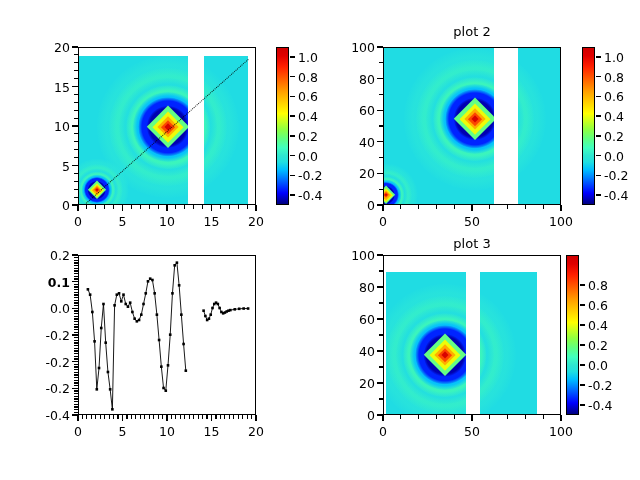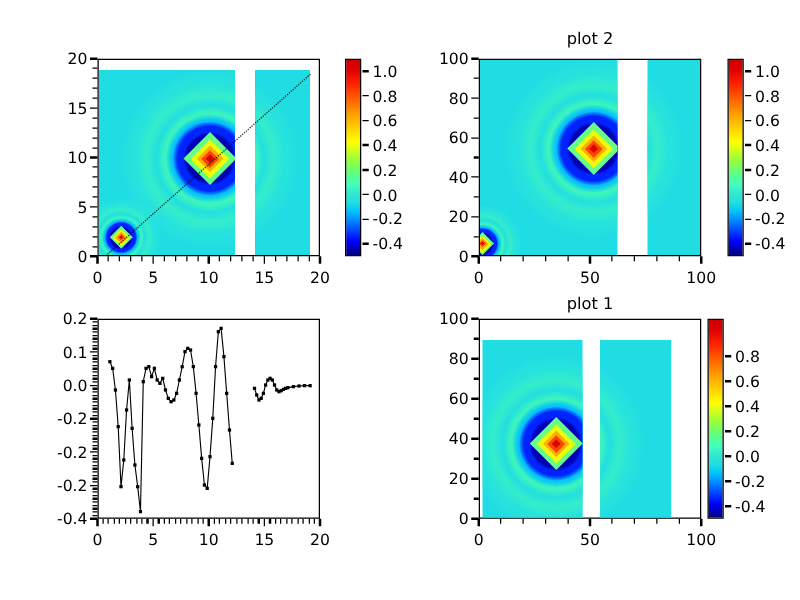--- a/index.html
+++ b/index.html
@@ -329,21 +329,21 @@
           <rect x="150.00" y="52.83" width="2.6" height="2.6" fill="#000000"></rect>
           <rect x="154.45" y="52.03" width="2.6" height="2.6" fill="#000000"></rect>
           <rect x="158.90" y="51.50" width="2.6" height="2.6" fill="#000000"></rect>
           <rect x="163.35" y="51.23" width="2.6" height="2.6" fill="#000000"></rect>
           <rect x="167.80" y="51.23" width="2.6" height="2.6" fill="#000000"></rect>
         </svg>
       </div>
       <div class="tk tick-y-major" style="left: 72px; top: 254.3px;"></div>
       <div class="ylab" style="left: 26px; top: 255px; width: 44px;">0.2</div>
       <div class="tk tick-y-major" style="left: 72px; top: 280.967px;"></div>
-      <div class="ylab" style="left: 26px; top: 281.667px; width: 44px;">0.1</div>
+      <div class="ylab" style="left: 26px; top: 281.667px; width: 44px; font-weight: bold;">0.1</div>
       <div class="tk tick-y-major" style="left: 72px; top: 307.633px;"></div>
       <div class="ylab" style="left: 26px; top: 308.333px; width: 44px;">0.0</div>
       <div class="tk tick-y-major" style="left: 72px; top: 334.3px;"></div>
       <div class="ylab" style="left: 26px; top: 335px; width: 44px;">-0.2</div>
       <div class="tk tick-y-major" style="left: 72px; top: 360.967px;"></div>
       <div class="ylab" style="left: 26px; top: 361.667px; width: 44px;">-0.2</div>
       <div class="tk tick-y-major" style="left: 72px; top: 387.633px;"></div>
       <div class="ylab" style="left: 26px; top: 388.333px; width: 44px;">-0.2</div>
       <div class="tk tick-y-major" style="left: 72px; top: 414.3px;"></div>
       <div class="ylab" style="left: 26px; top: 415px; width: 44px;">-0.4</div>
@@ -442,21 +442,21 @@
       <div class="tk tick-x-minor" style="left: 219.8px; top: 415px;"></div>
       <div class="tk tick-x-minor" style="left: 224.25px; top: 415px;"></div>
       <div class="tk tick-x-minor" style="left: 228.7px; top: 415px;"></div>
       <div class="tk tick-x-minor" style="left: 233.15px; top: 415px;"></div>
       <div class="tk tick-x-minor" style="left: 237.6px; top: 415px;"></div>
       <div class="tk tick-x-minor" style="left: 242.05px; top: 415px;"></div>
       <div class="tk tick-x-minor" style="left: 246.5px; top: 415px;"></div>
       <div class="tk tick-x-minor" style="left: 250.95px; top: 415px;"></div>
     </div>
     <div class="panel" style="left: 0px; top: 0px; width: 640px; height: 480px;">
-      <div class="plot-title" style="left: 383px; top: 236px; width: 178px;">plot 1</div>
+      <div class="plot-title" style="left: 383px; top: 236px; width: 178px;">plot 3</div>
       <div class="frame" style="left: 383px; top: 255px; width: 178px; height: 160px;">
         <div class="imgblock" style="left: 1.78px; top: 16px; width: 80.1px; height: 144px; background: rgb(32, 220, 227);">
           <div class="ring" style="left: 58.74px; top: 83.2px; width: 142.222px; height: 142.222px; background: radial-gradient(circle, rgb(45, 232, 215) 62%, rgba(0, 0, 0, 0) 72%); opacity: 0.55;"></div>
           <div class="ring" style="left: 58.74px; top: 83.2px; width: 118.014px; height: 118.014px; background: radial-gradient(circle, rgb(56, 242, 196) 62%, rgba(0, 0, 0, 0) 72%); opacity: 0.65;"></div>
           <div class="ring" style="left: 58.74px; top: 83.2px; width: 98.0424px; height: 98.0424px; background: radial-gradient(circle, rgb(32, 220, 227) 62%, rgba(0, 0, 0, 0) 72%); opacity: 0.8;"></div>
           <div class="ring" style="left: 58.74px; top: 83.2px; width: 83.5176px; height: 83.5176px; background: radial-gradient(circle, rgb(63, 248, 183) 62%, rgba(0, 0, 0, 0) 72%); opacity: 0.85;"></div>
           <div class="ring" style="left: 58.74px; top: 83.2px; width: 70.2032px; height: 70.2032px; background: radial-gradient(circle, rgb(4, 193, 252) 62%, rgba(0, 0, 0, 0) 72%); opacity: 0.95;"></div>
           <div class="ring" style="left: 58.74px; top: 83.2px; width: 59.3096px; height: 59.3096px; background: radial-gradient(circle, rgb(0, 36, 255) 62%, rgba(0, 0, 0, 0) 72%); opacity: 1;"></div>
           <div class="ring" style="left: 58.74px; top: 83.2px; width: 42.364px; height: 42.364px; background: radial-gradient(circle, rgb(0, 0, 176) 62%, rgba(0, 0, 0, 0) 72%); opacity: 1;"></div>
           <div class="ring" style="left: 58.74px; top: 83.2px; width: 27.8392px; height: 27.8392px; background: radial-gradient(circle, rgb(0, 79, 255) 62%, rgba(0, 0, 0, 0) 72%); opacity: 1;"></div>

